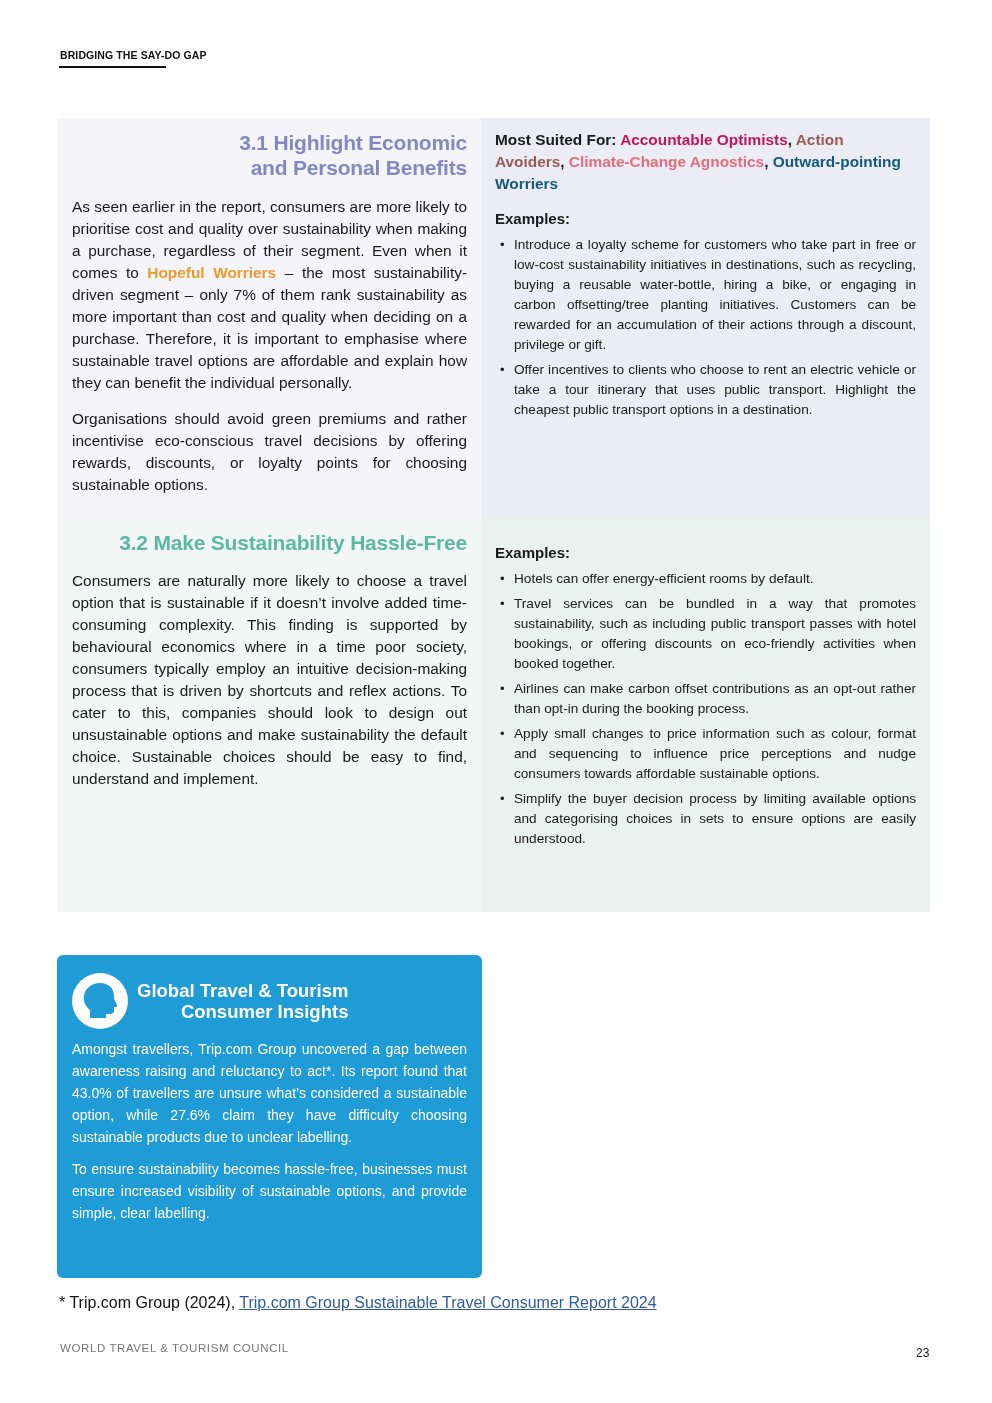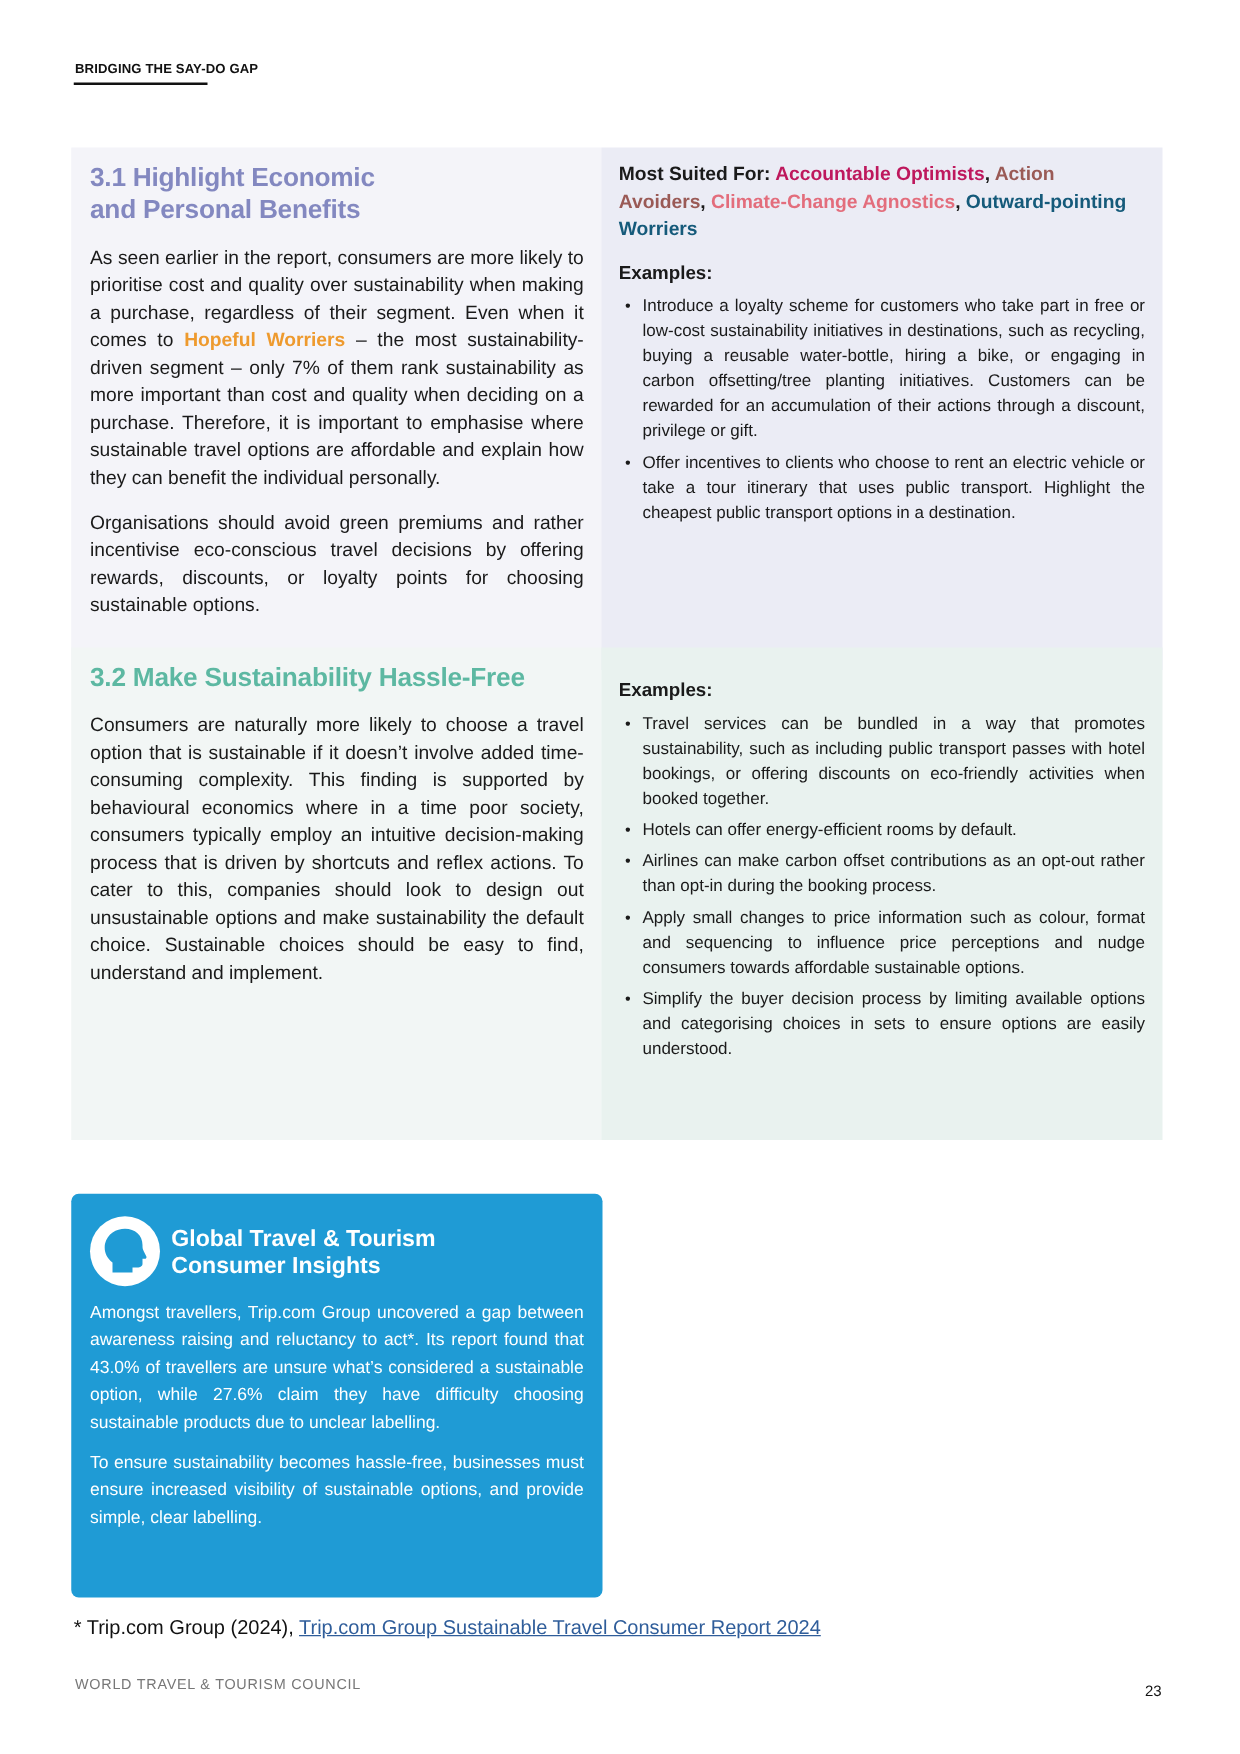--- a/index.html
+++ b/index.html
@@ -20,21 +20,21 @@
   }
   .section-1 { top: 118px; height: 418px; }
   .section-2 { top: 518px; height: 394px; }
   .col-left { width: 424px; box-sizing: border-box; padding: 12px 14px 0 15px; }
   .col-right { width: 449px; box-sizing: border-box; padding: 11px 14px 0 14px; }
   .section-1 .col-left { background: #f4f4f9; }
   .section-1 .col-right { background: #ebecf5; }
   .section-2 .col-left { background: #f2f6f5; }
   .section-2 .col-right { background: #e9f2ef; }
   .section-title {
-    margin: 0; font-size: 21px; font-weight: bold; line-height: 25px; letter-spacing: -0.2px;
+    margin: 0; font-size: 21px; font-weight: bold; line-height: 25px; letter-spacing: -0.2px; text-align: right;
   }
   .section-1 .section-title { color: #8388c0; }
   .section-2 .section-title { color: #5db8a2; }
   .body-text {
     font-size: 15.4px; line-height: 22px; text-align: justify; margin: 0;
   }
   .section-1 .body-text.p1 { margin-top: 16px; }
   .section-1 .body-text.p2 { margin-top: 14px; }
   .section-2 .body-text.p1 { margin-top: 15px; }
   .hl-orange { color: #ee9a2e; font-weight: bold; }
@@ -60,21 +60,21 @@
     position: absolute; left: 57px; top: 955px; width: 425px; height: 323px;
     background: #1f9bd5; border-radius: 6px; color: #fff; box-sizing: border-box;
     padding: 18px 15px 0 15px;
   }
   .insight-head { display: flex; align-items: center; }
   .head-icon {
     width: 56px; height: 56px; border-radius: 50%; background: #fff;
     display: flex; align-items: center; justify-content: center; flex-shrink: 0;
   }
   .insight-title {
-    margin: 0 0 0 9px; font-size: 18.5px; font-weight: bold; line-height: 21px; color: #fff;
+    margin: 0 0 0 9px; font-size: 18.5px; font-weight: bold; line-height: 21px; color: #fff; text-align: right;
   }
   .insight-text {
     font-size: 14px; line-height: 22px; text-align: justify; margin: 0; color: #fff;
   }
   .insight-text.p1 { margin-top: 9px; }
   .insight-text.p2 { margin-top: 10px; }
   .footnote {
     position: absolute; left: 59px; top: 1294px; font-size: 16px; color: #111;
   }
   .footnote a { color: #2f5d9a; text-decoration: underline; }
@@ -111,22 +111,22 @@
 </div>
 
 <div class="section section-2">
   <div class="col-left">
     <h2 class="section-title">3.2 Make Sustainability Hassle-Free</h2>
     <p class="body-text p1">Consumers are naturally more likely to choose a travel option that is sustainable if it doesn’t involve added time-consuming complexity. This finding is supported by behavioural economics where in a time poor society, consumers typically employ an intuitive decision-making process that is driven by shortcuts and reflex actions. To cater to this, companies should look to design out unsustainable options and make sustainability the default choice.  Sustainable choices should be easy to find, understand and implement.</p>
   </div>
   <div class="col-right">
     <div class="examples-heading">Examples:</div>
     <ul class="examples">
+      <li>Hotels can offer energy-efficient rooms by default.</li>
       <li>Travel services can be bundled in a way that promotes sustainability, such as including public transport passes with hotel bookings, or offering discounts on eco-friendly activities when booked together.</li>
-      <li>Hotels can offer energy-efficient rooms by default.</li>
       <li>Airlines can make carbon offset contributions as an opt-out rather than opt-in during the booking process.</li>
       <li>Apply small changes to price information such as colour, format and sequencing to influence price perceptions and nudge consumers towards affordable sustainable options.</li>
       <li>Simplify the buyer decision process by limiting available options and categorising choices in sets to ensure options are easily understood.</li>
     </ul>
   </div>
 </div>
 
 <div class="insight-box">
   <div class="insight-head">
     <div class="head-icon">

